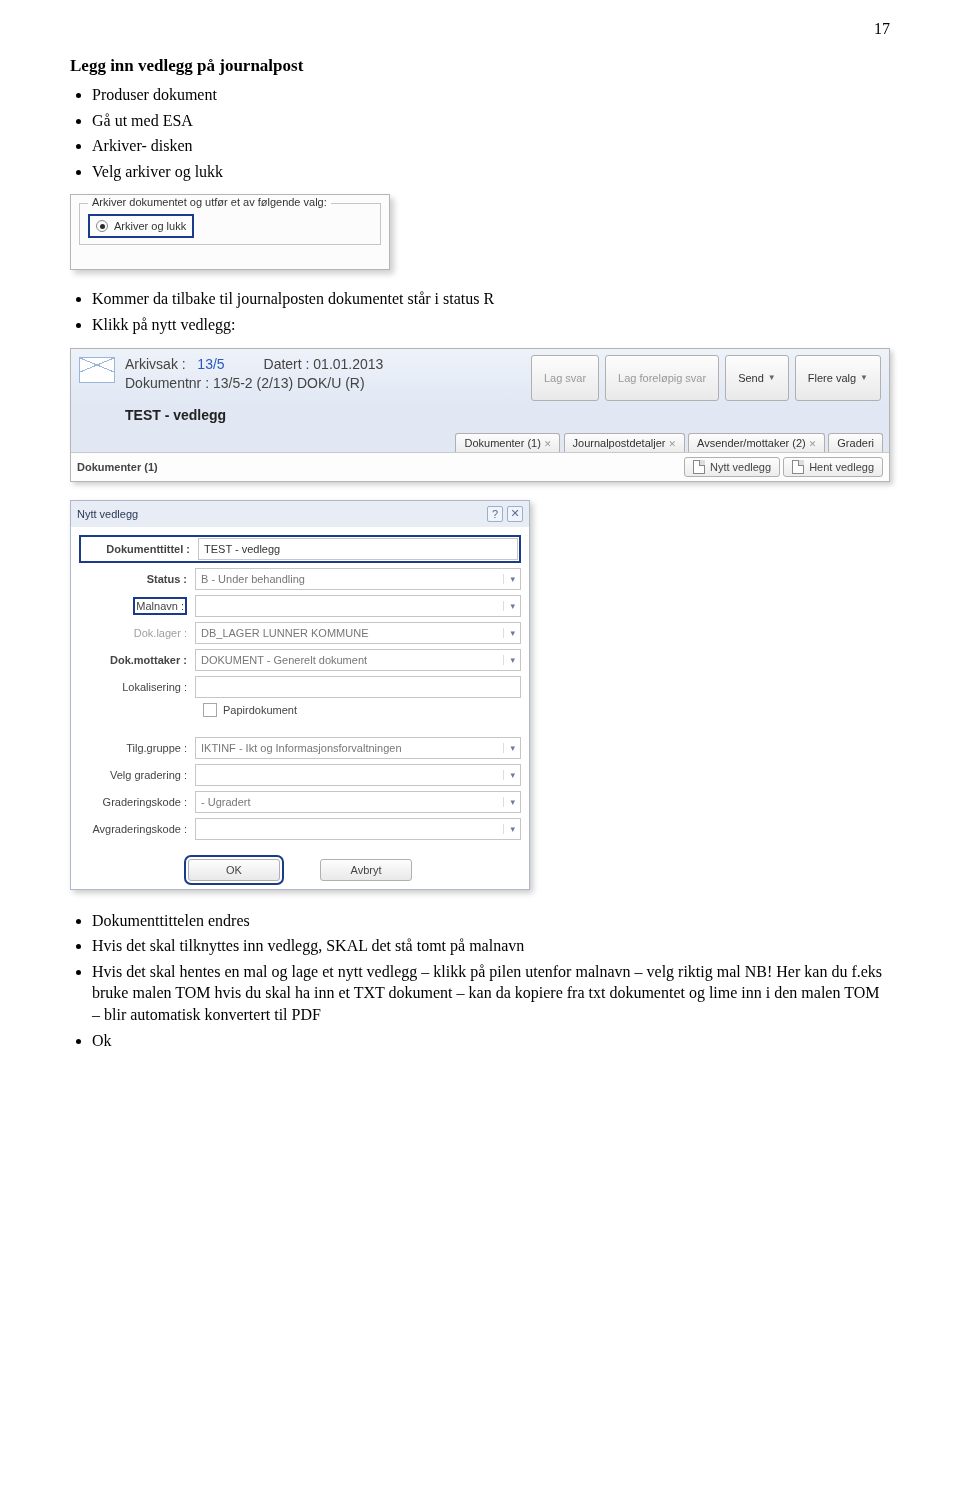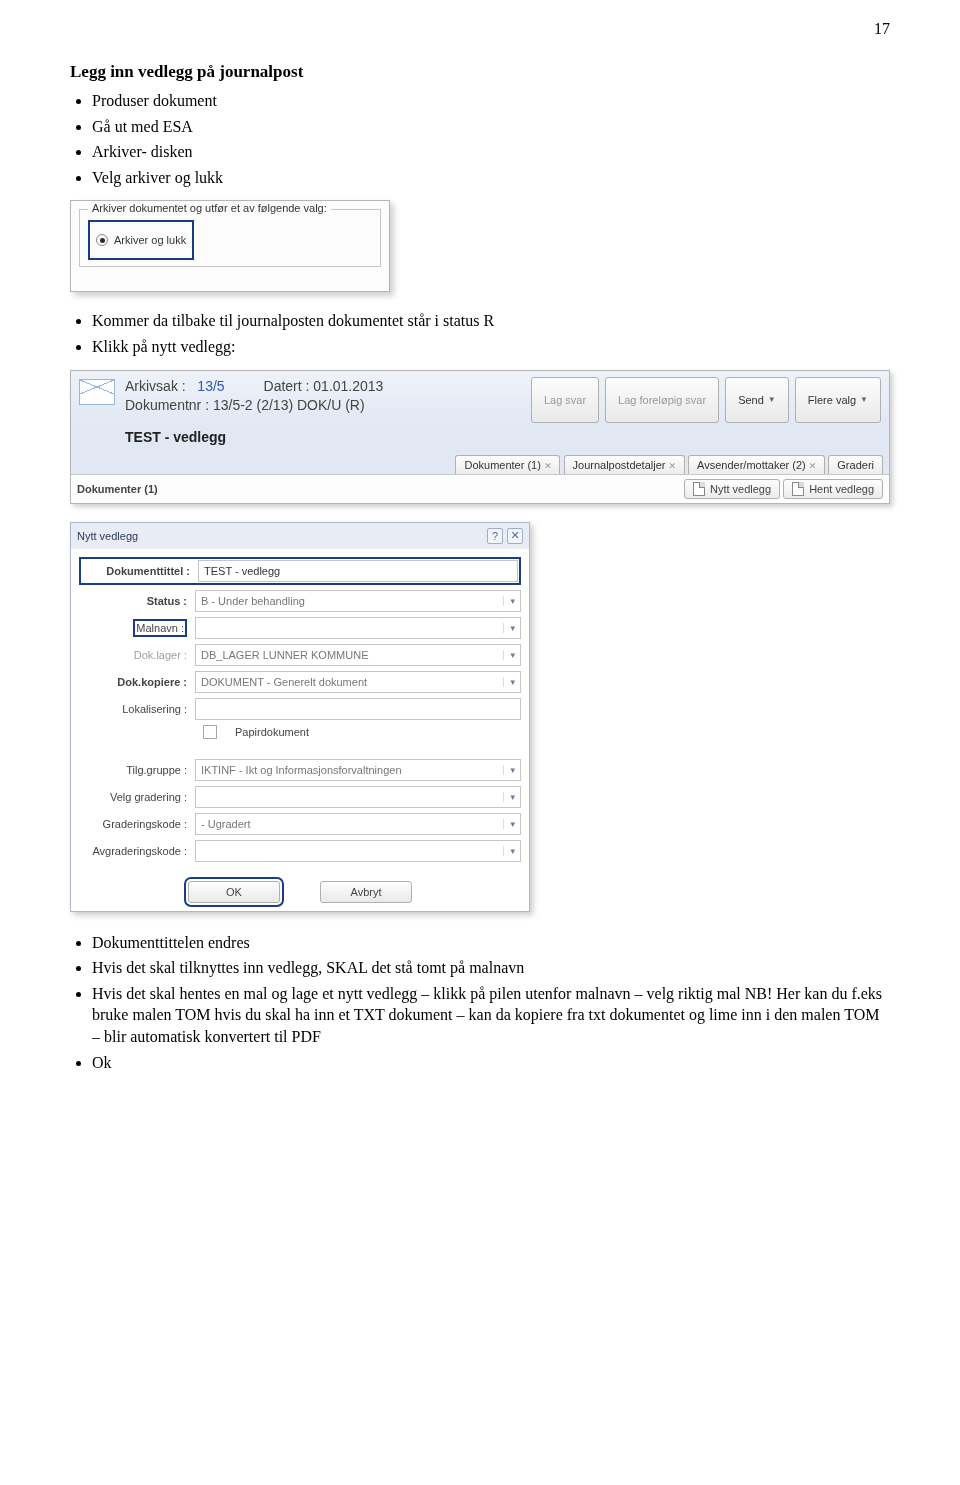--- a/index.html
+++ b/index.html
@@ -4,21 +4,21 @@
 <style>
   * { box-sizing: border-box; margin: 0; padding: 0; }
   body {
     font-family: "Times New Roman", serif;
     font-size: 16px;
     background: #fff;
     color: #000;
     width: 960px;
     padding: 20px 70px 40px 70px;
   }
-  .page-num { text-align: right; font-size: 16px; margin-bottom: 24px; }
+  .page-num { text-align: right; font-size: 16px; margin-bottom: 18px; }
   .heading { font-weight: bold; font-size: 17px; margin-bottom: 6px; }
   ul.bullets { margin-left: 22px; margin-bottom: 10px; }
   ul.bullets li { list-style: disc; padding: 2px 0; font-size: 16px; line-height: 1.35; }
 
   
   .img-archive {
     font-family: Tahoma, Arial, sans-serif;
     font-size: 11px;
     color: #333;
     width: 320px;
@@ -36,21 +36,21 @@
   }
   .img-archive .legend {
     position: absolute;
     top: -8px; left: 8px;
     background: #fcfcfc;
     padding: 0 4px;
     font-size: 11px;
   }
   .img-archive .radio-row {
     border: 2px solid #1a3a8a;
-    padding: 12px 6px;
+    padding: 4px 6px;
     display: inline-flex;
     align-items: center;
     gap: 6px;
   }
   .img-archive .radio-dot {
     width: 12px; height: 12px; border-radius: 50%;
     border: 1px solid #888; display: inline-flex;
     align-items: center; justify-content: center;
   }
   .img-archive .radio-dot::after {
@@ -178,21 +178,21 @@
   .form-row .fld.short { flex: 0 0 90px; }
   .form-row .ico-cal {
     width: 18px; height: 18px; margin-left: 4px;
     background:
       linear-gradient(#f6a 0 4px, #fff 4px);
     border:1px solid #c08;
   }
   .hl-box { border: 2px solid #1a3a8a; padding: 1px; }
   .hl-box .lbl, .hl-box .fld { }
   .hl-label { border: 2px solid #1a3a8a; padding: 1px 1px; display: inline-block; }
-  .chk-row { padding-left: 124px; display:flex; align-items:center; gap:18px; margin: 2px 0 10px 0; color:#444; }
+  .chk-row { padding-left: 124px; display:flex; align-items:center; gap:6px; margin: 2px 0 10px 0; color:#444; }
   .chk { width:14px;height:14px;border:1px solid #a7a7a7;background:#fff; }
   .modal-footer {
     display: flex; justify-content: center; gap: 40px;
     padding: 8px; background: #fff;
   }
   .modal-btn {
     width: 92px; padding: 4px 0;
     text-align: center;
     background: linear-gradient(#fdfdfd,#e9e9e9);
     border: 1px solid #b0b0b0;
@@ -309,21 +309,21 @@
         </div>
     </div>
     <div class="form-row">
       <div class="lbl disabled">Dok.lager :</div>
       <div class="fld">
           <span>DB_LAGER LUNNER KOMMUNE</span>
           <span class="dd">▾</span>
         </div>
     </div>
     <div class="form-row">
-      <div class="lbl bold">Dok.kopiere :</div>
+      <div class="lbl bold">Dok.mottaker :</div>
       <div class="fld">
           <span>DOKUMENT - Generelt dokument</span>
           <span class="dd">▾</span>
         </div>
     </div>
     <div class="form-row">
       <div class="lbl">Lokalisering :</div>
       <div class="fld"></div>
     </div>
     <div class="chk-row">

